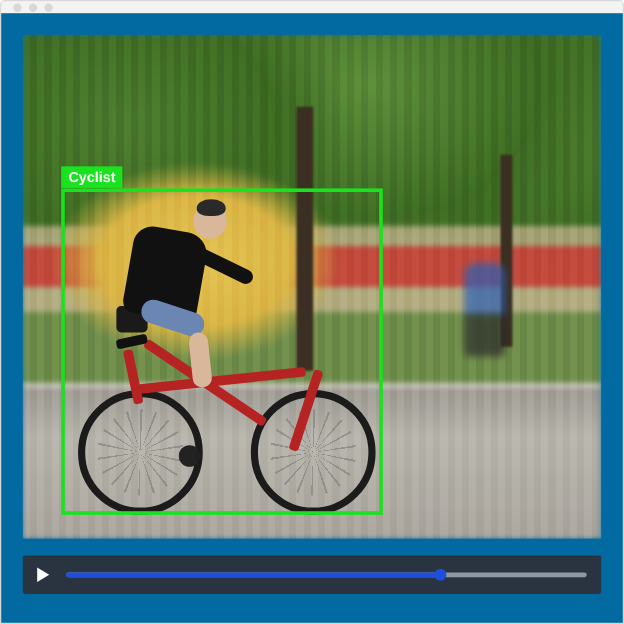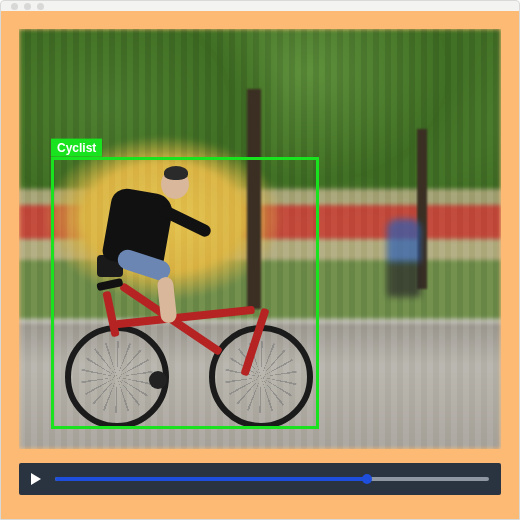--- a/index.html
+++ b/index.html
@@ -18,21 +18,21 @@
     height: 22px;
     display: flex;
     align-items: center;
     padding: 0 10px;
     gap: 6px;
   }
   .dot { width: 7px; height: 7px; border-radius: 50%; background: #d8d8d7; }
 
   .content {
     flex: 1;
-    background: #fdba74;
+    background: #0369a1;
     padding: 18px 18px 24px 18px;
     position: relative;
   }
 
   .stage {
     position: relative;
     width: 100%;
     height: 420px;
     overflow: hidden;
   }

